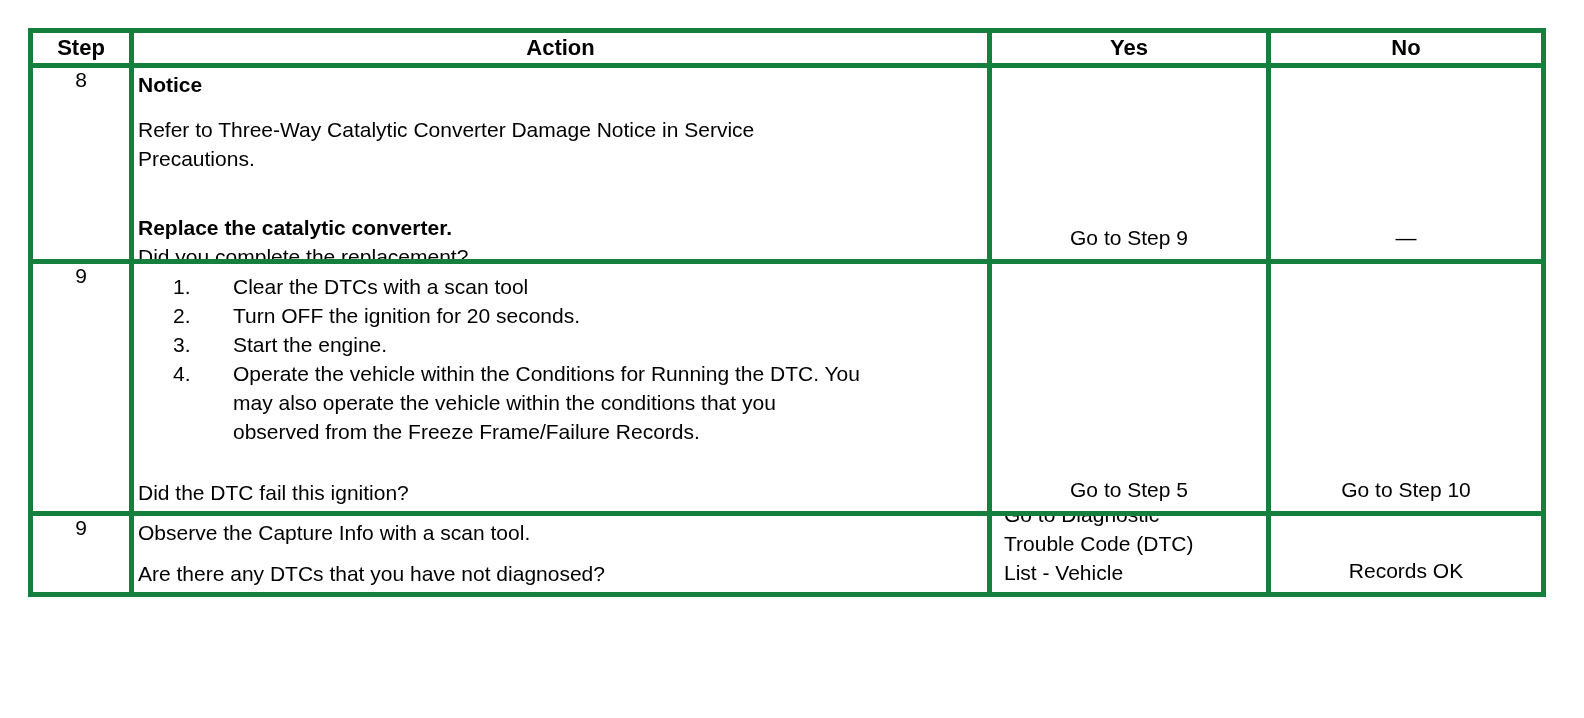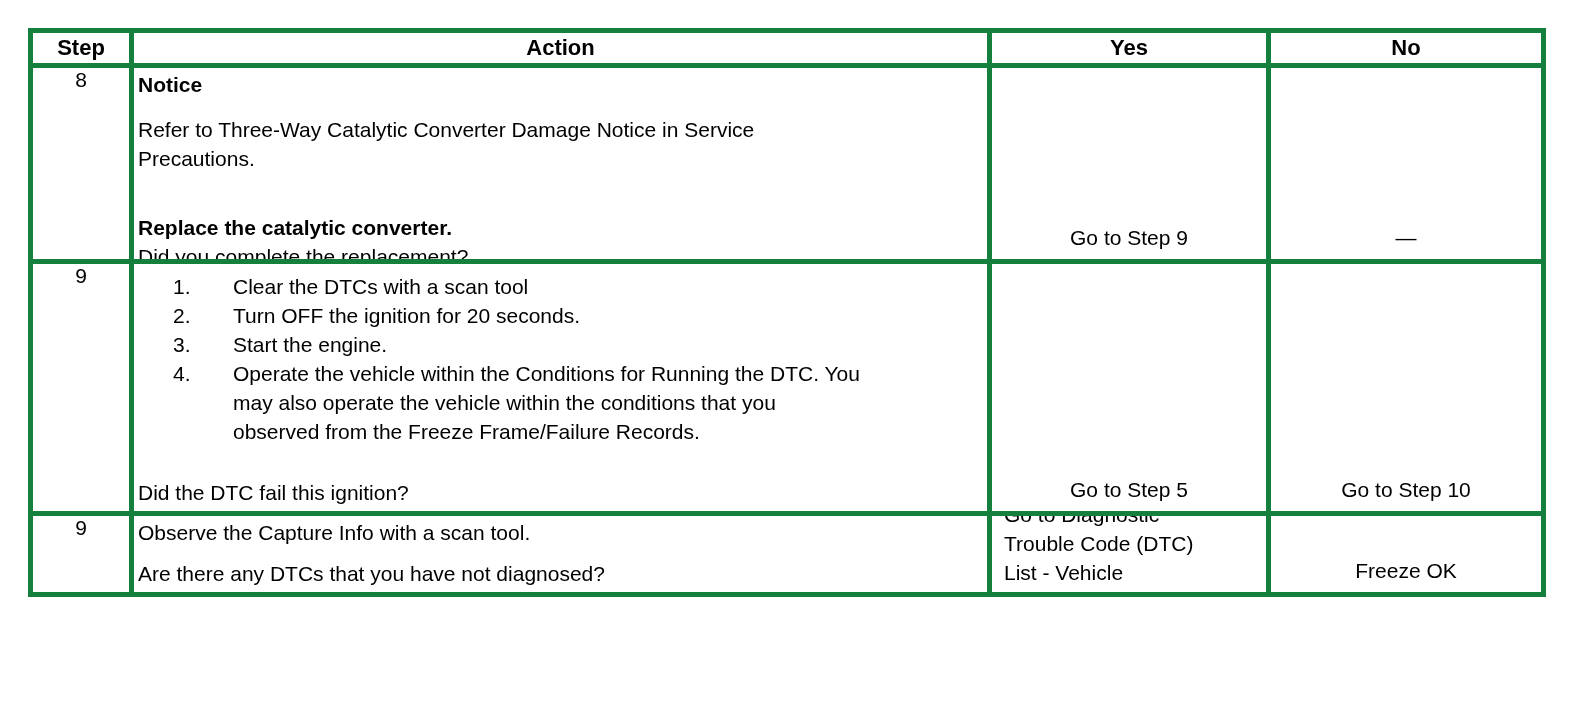--- a/index.html
+++ b/index.html
@@ -169,18 +169,18 @@
     </td>
     <td>
       <div class="ans-inner left-align h10">
         <div class="multiline">Go to Diagnostic
 Trouble Code (DTC)
 List - Vehicle</div>
       </div>
     </td>
     <td>
       <div class="ans-inner h10">
-        <div>Freeze OK</div>
+        <div>Records OK</div>
       </div>
     </td>
   </tr>
 </tbody>
   </table>
 
 </body></html>

